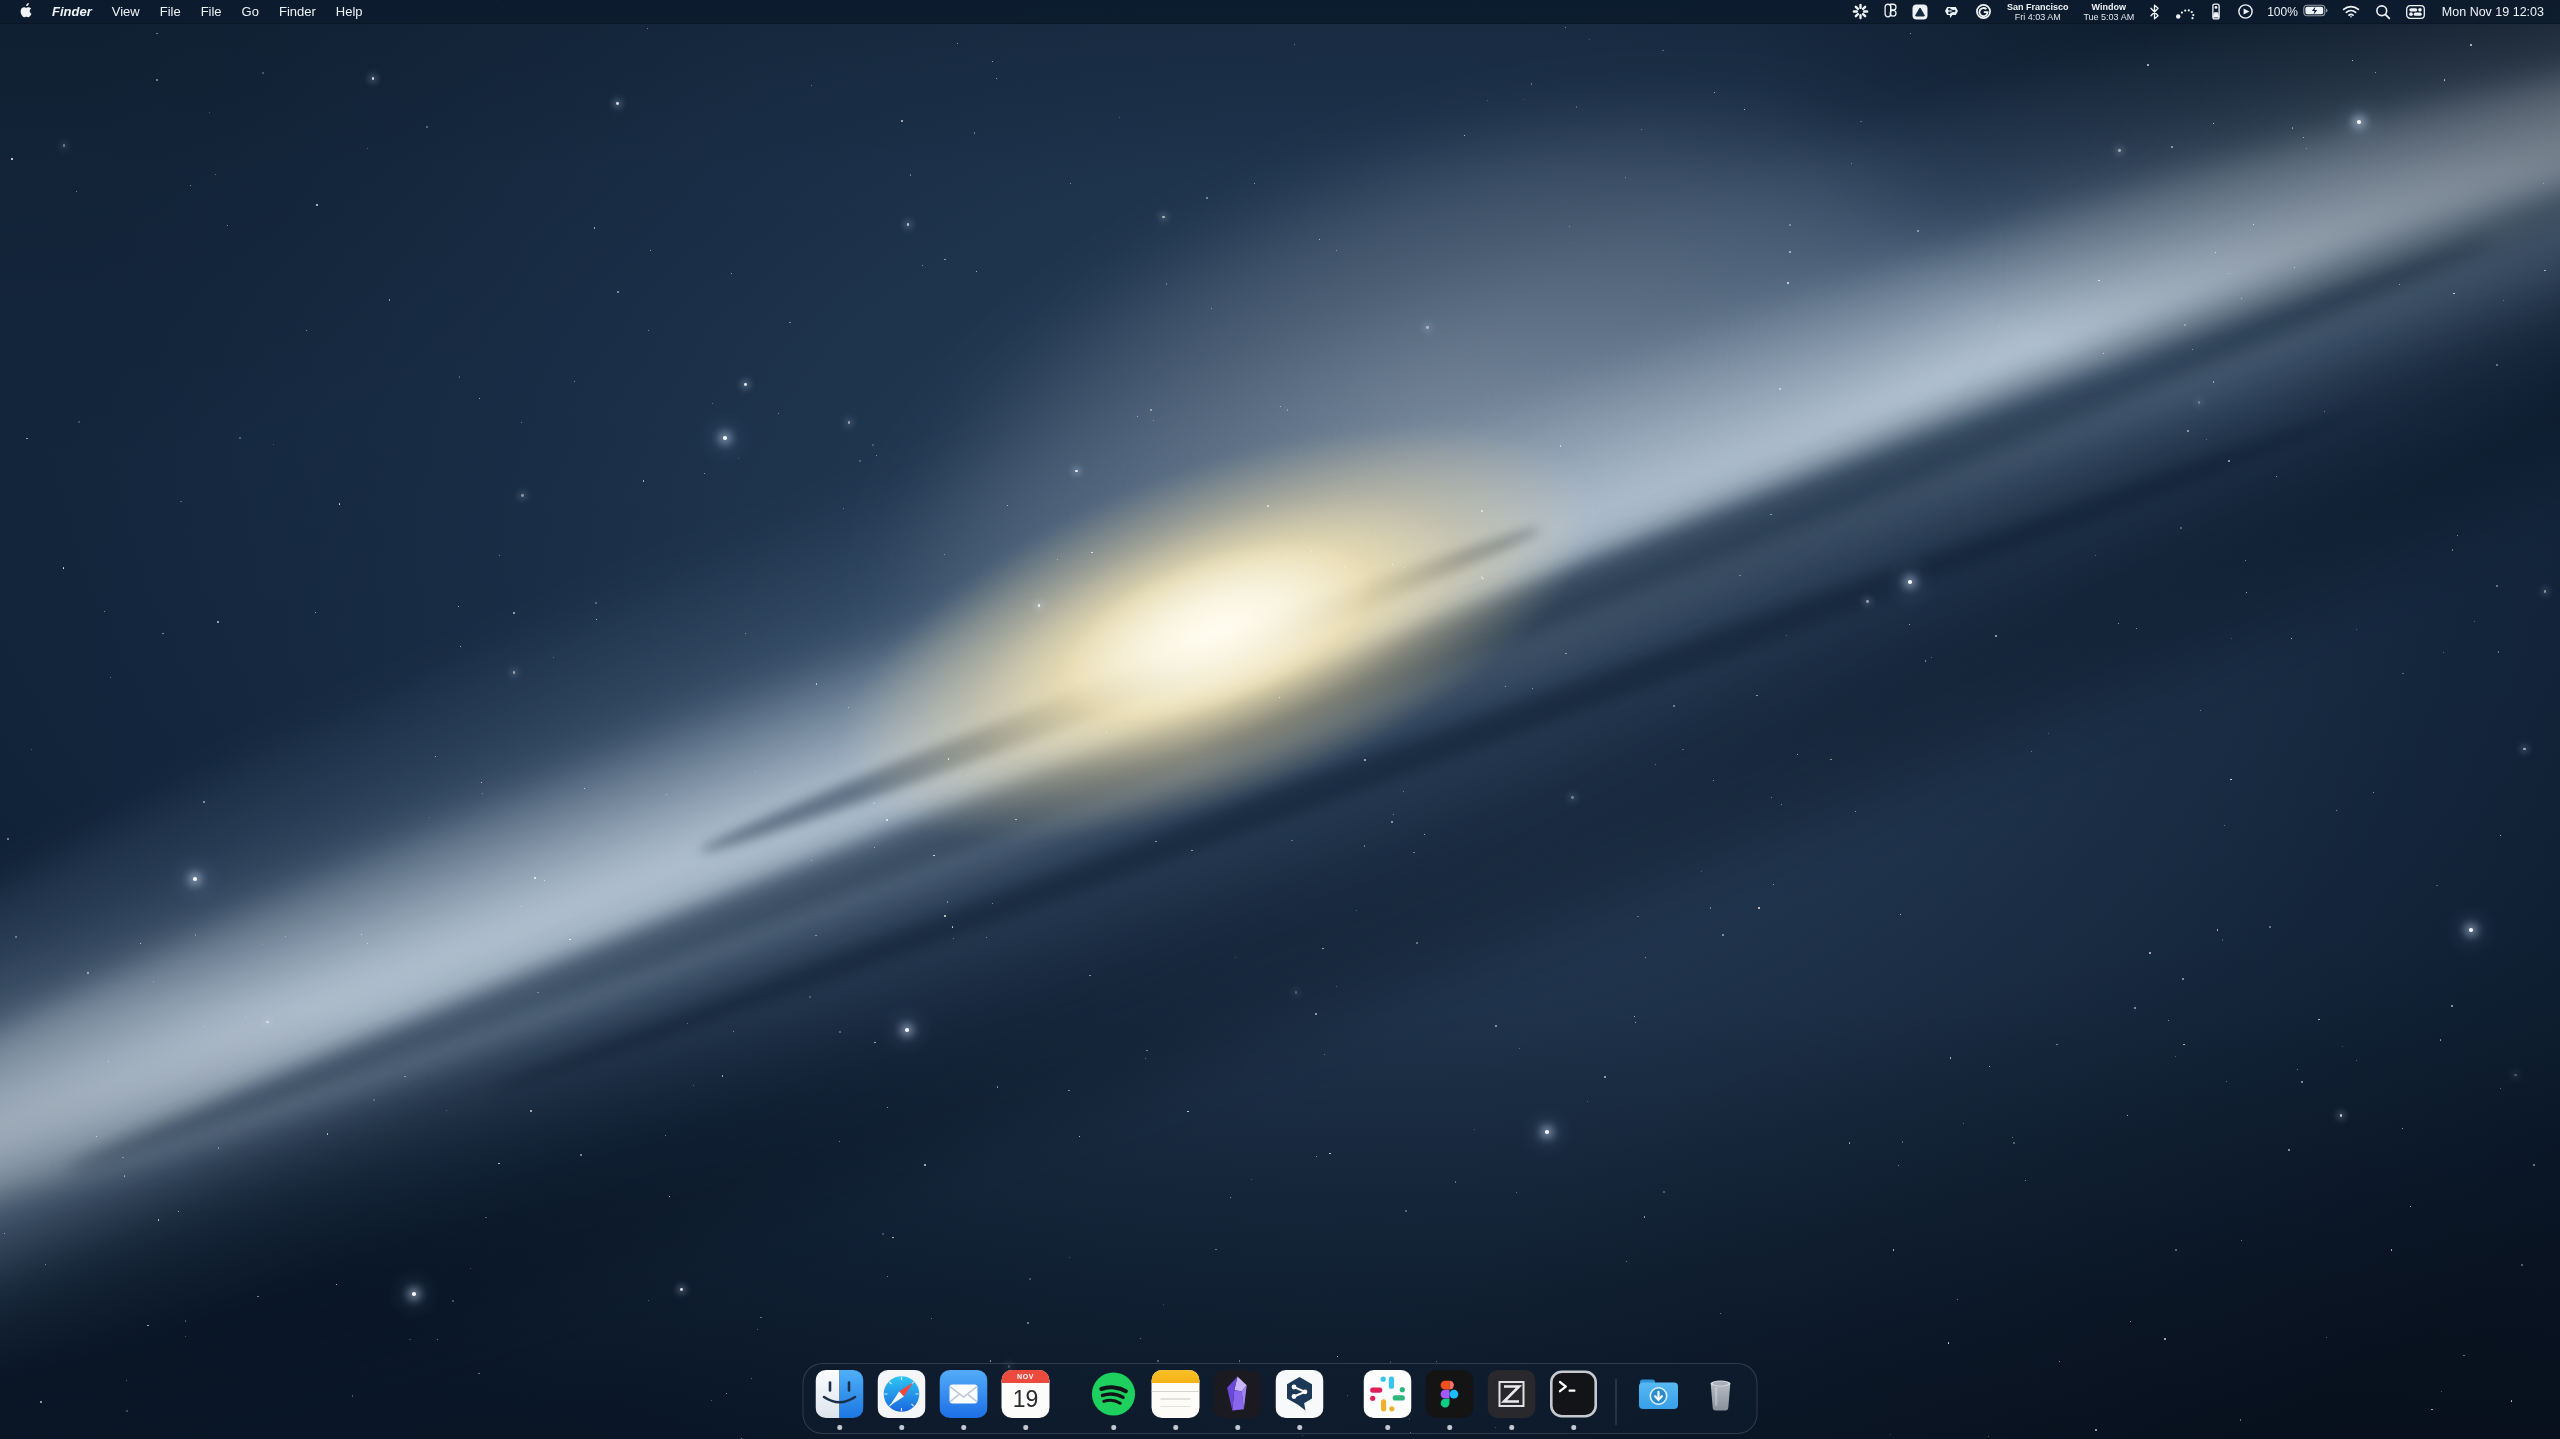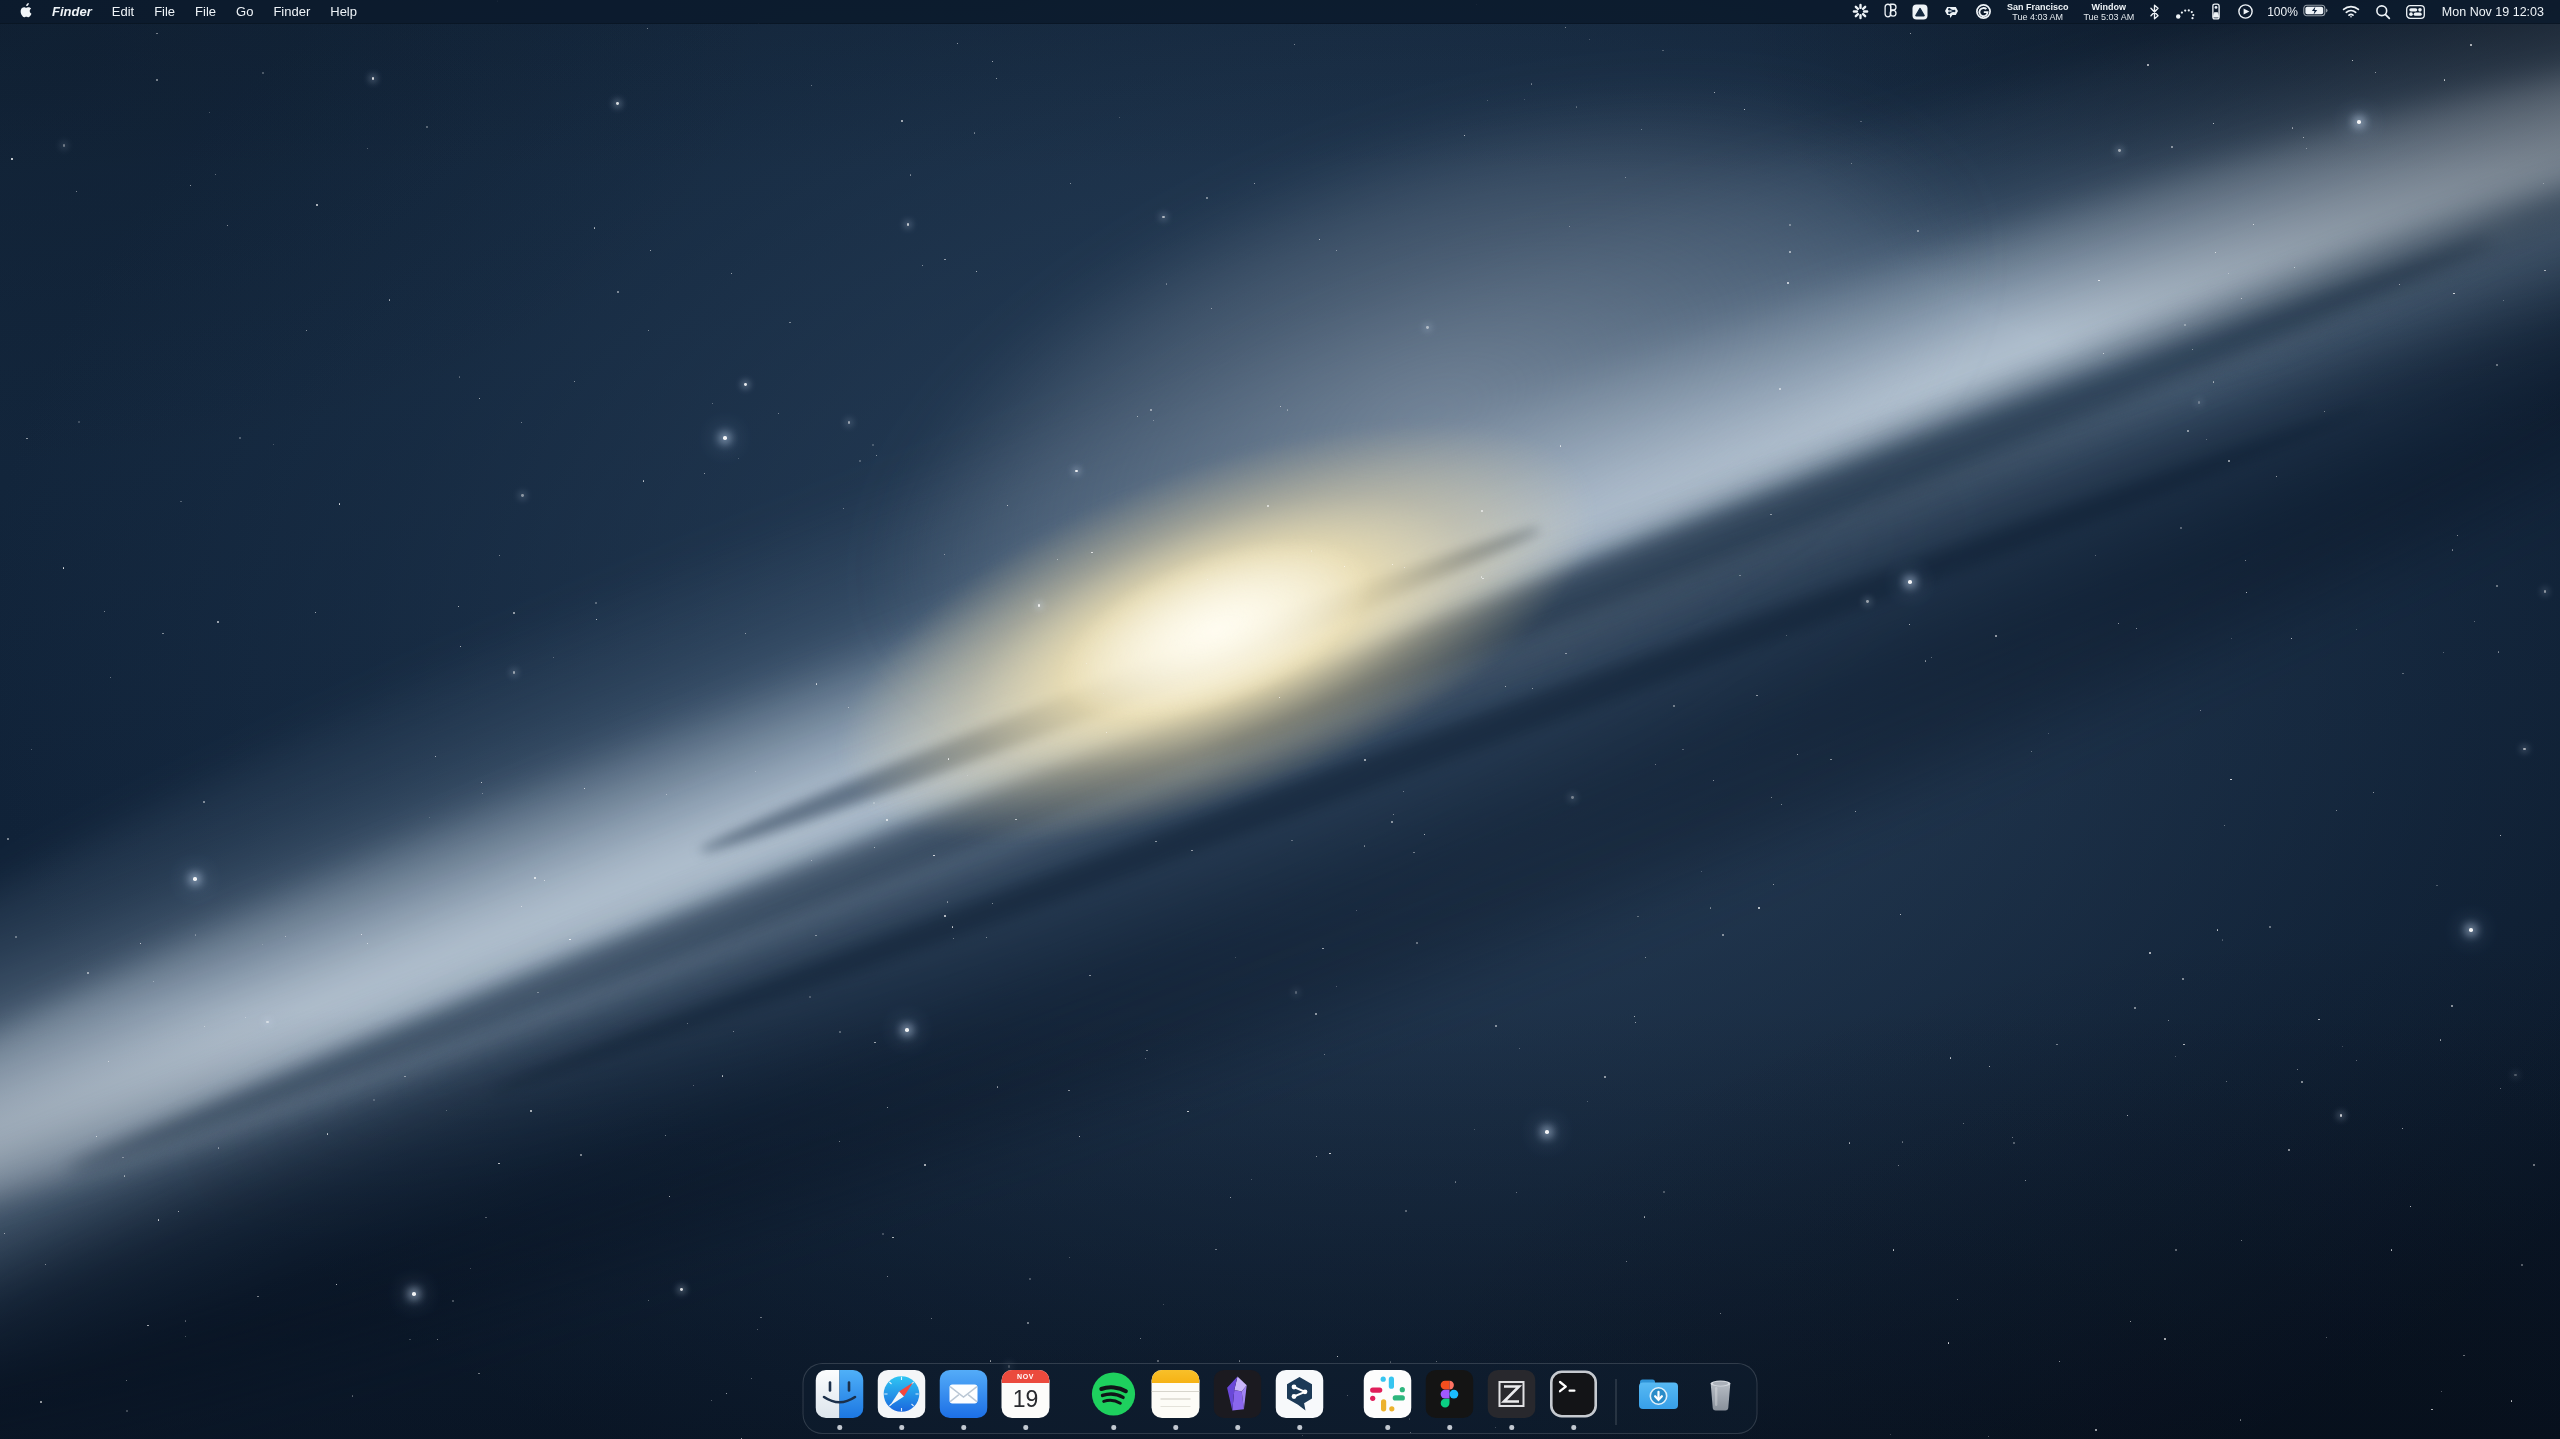--- a/index.html
+++ b/index.html
@@ -578,21 +578,21 @@
 
   <header class="menubar">
     <div class="mb-left">
       <span class="mb-item apple">
         <span><svg width="14" height="17" viewBox="0 0 15 18" fill="#f2f5f8">
               <path d="M12.53 9.6c-.02-1.8 1.47-2.67 1.54-2.71-.84-1.23-2.15-1.4-2.61-1.42-1.11-.11-2.17.65-2.73.65-.56 0-1.43-.63-2.35-.62-1.21.02-2.33.7-2.95 1.79-1.26 2.18-.32 5.4.9 7.17.6.86 1.31 1.83 2.25 1.8.9-.04 1.24-.58 2.33-.58 1.09 0 1.39.58 2.34.56.97-.02 1.58-.88 2.17-1.75.68-1 .96-1.97.98-2.02-.02-.01-1.88-.72-1.87-2.87z"></path>
               <path d="M10.83 3.28c.5-.6.83-1.44.74-2.28-.71.03-1.58.48-2.09 1.08-.46.53-.86 1.39-.75 2.21.79.06 1.6-.4 2.1-1.01z"></path>
             </svg></span>
       </span>
       <span class="mb-item appname">Finder</span>
-      <span class="mb-item">Edit</span>
+      <span class="mb-item">View</span>
       <span class="mb-item">File</span>
       <span class="mb-item">File</span>
       <span class="mb-item">Go</span>
       <span class="mb-item">Finder</span>
       <span class="mb-item">Help</span>
     </div>
 
     <div class="mb-right">
       <span class="mb-icon">
         <svg width="17" height="17" viewBox="0 0 18 18" stroke="#eef3f7" stroke-width="2.5" stroke-linecap="round">
@@ -637,21 +637,21 @@
       </span>
       <span class="mb-icon">
         <svg width="17" height="17" viewBox="0 0 17 17" fill="none" stroke="#eef3f7">
           <circle cx="8.5" cy="8.5" r="6.6" stroke-width="1.7"></circle>
           <path d="M11.4 6.2 A4.1 4.1 0 1 0 12.6 9.1 H8.8" stroke-width="1.8"></path>
         </svg>
       </span>
 
       <span class="world-clock">
         <b>San Francisco</b>
-        <i>Tue 4:03 AM</i>
+        <i>Fri 4:03 AM</i>
       </span>
       <span class="world-clock">
         <b>Window</b>
         <i>Tue 5:03 AM</i>
       </span>
 
       <span class="mb-icon">
         <svg width="11" height="16" viewBox="0 0 12 18" fill="none" stroke="#eef3f7" stroke-width="1.5" stroke-linecap="round" stroke-linejoin="round">
           <path d="M2 4.8 L10 13.2 L6 16.6 V1.4 L10 4.8 L2 13.2"></path>
         </svg>

